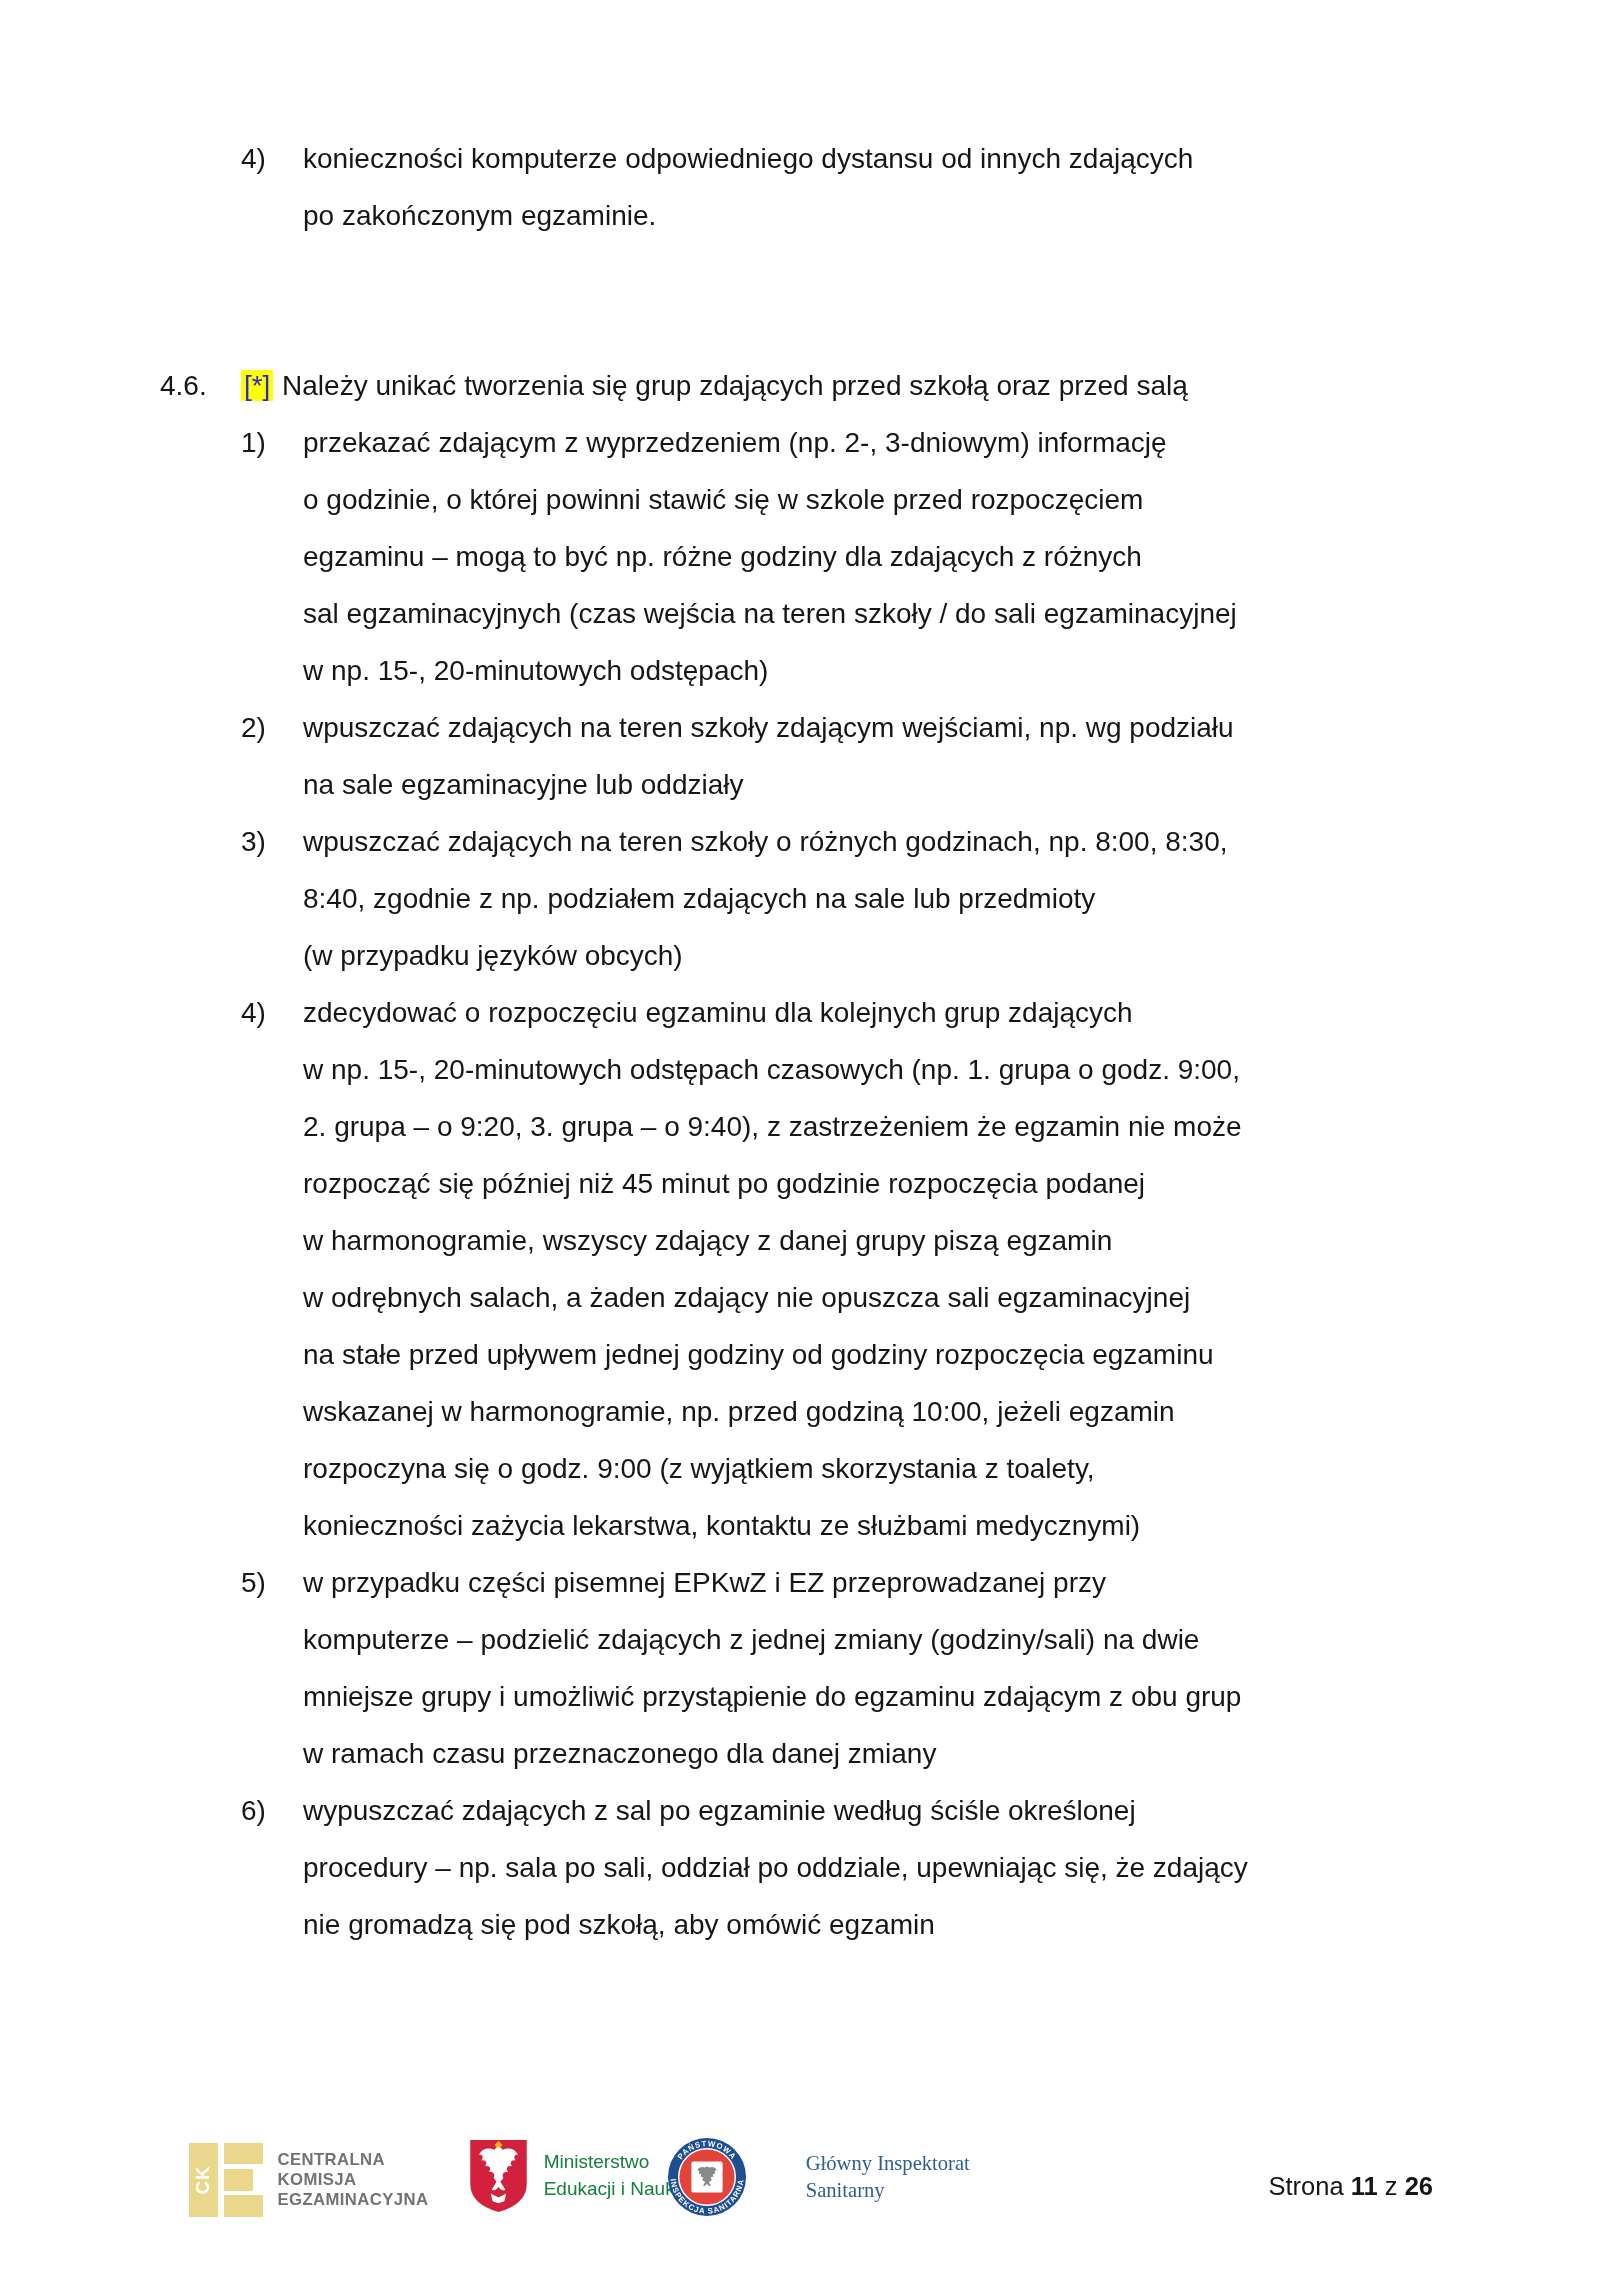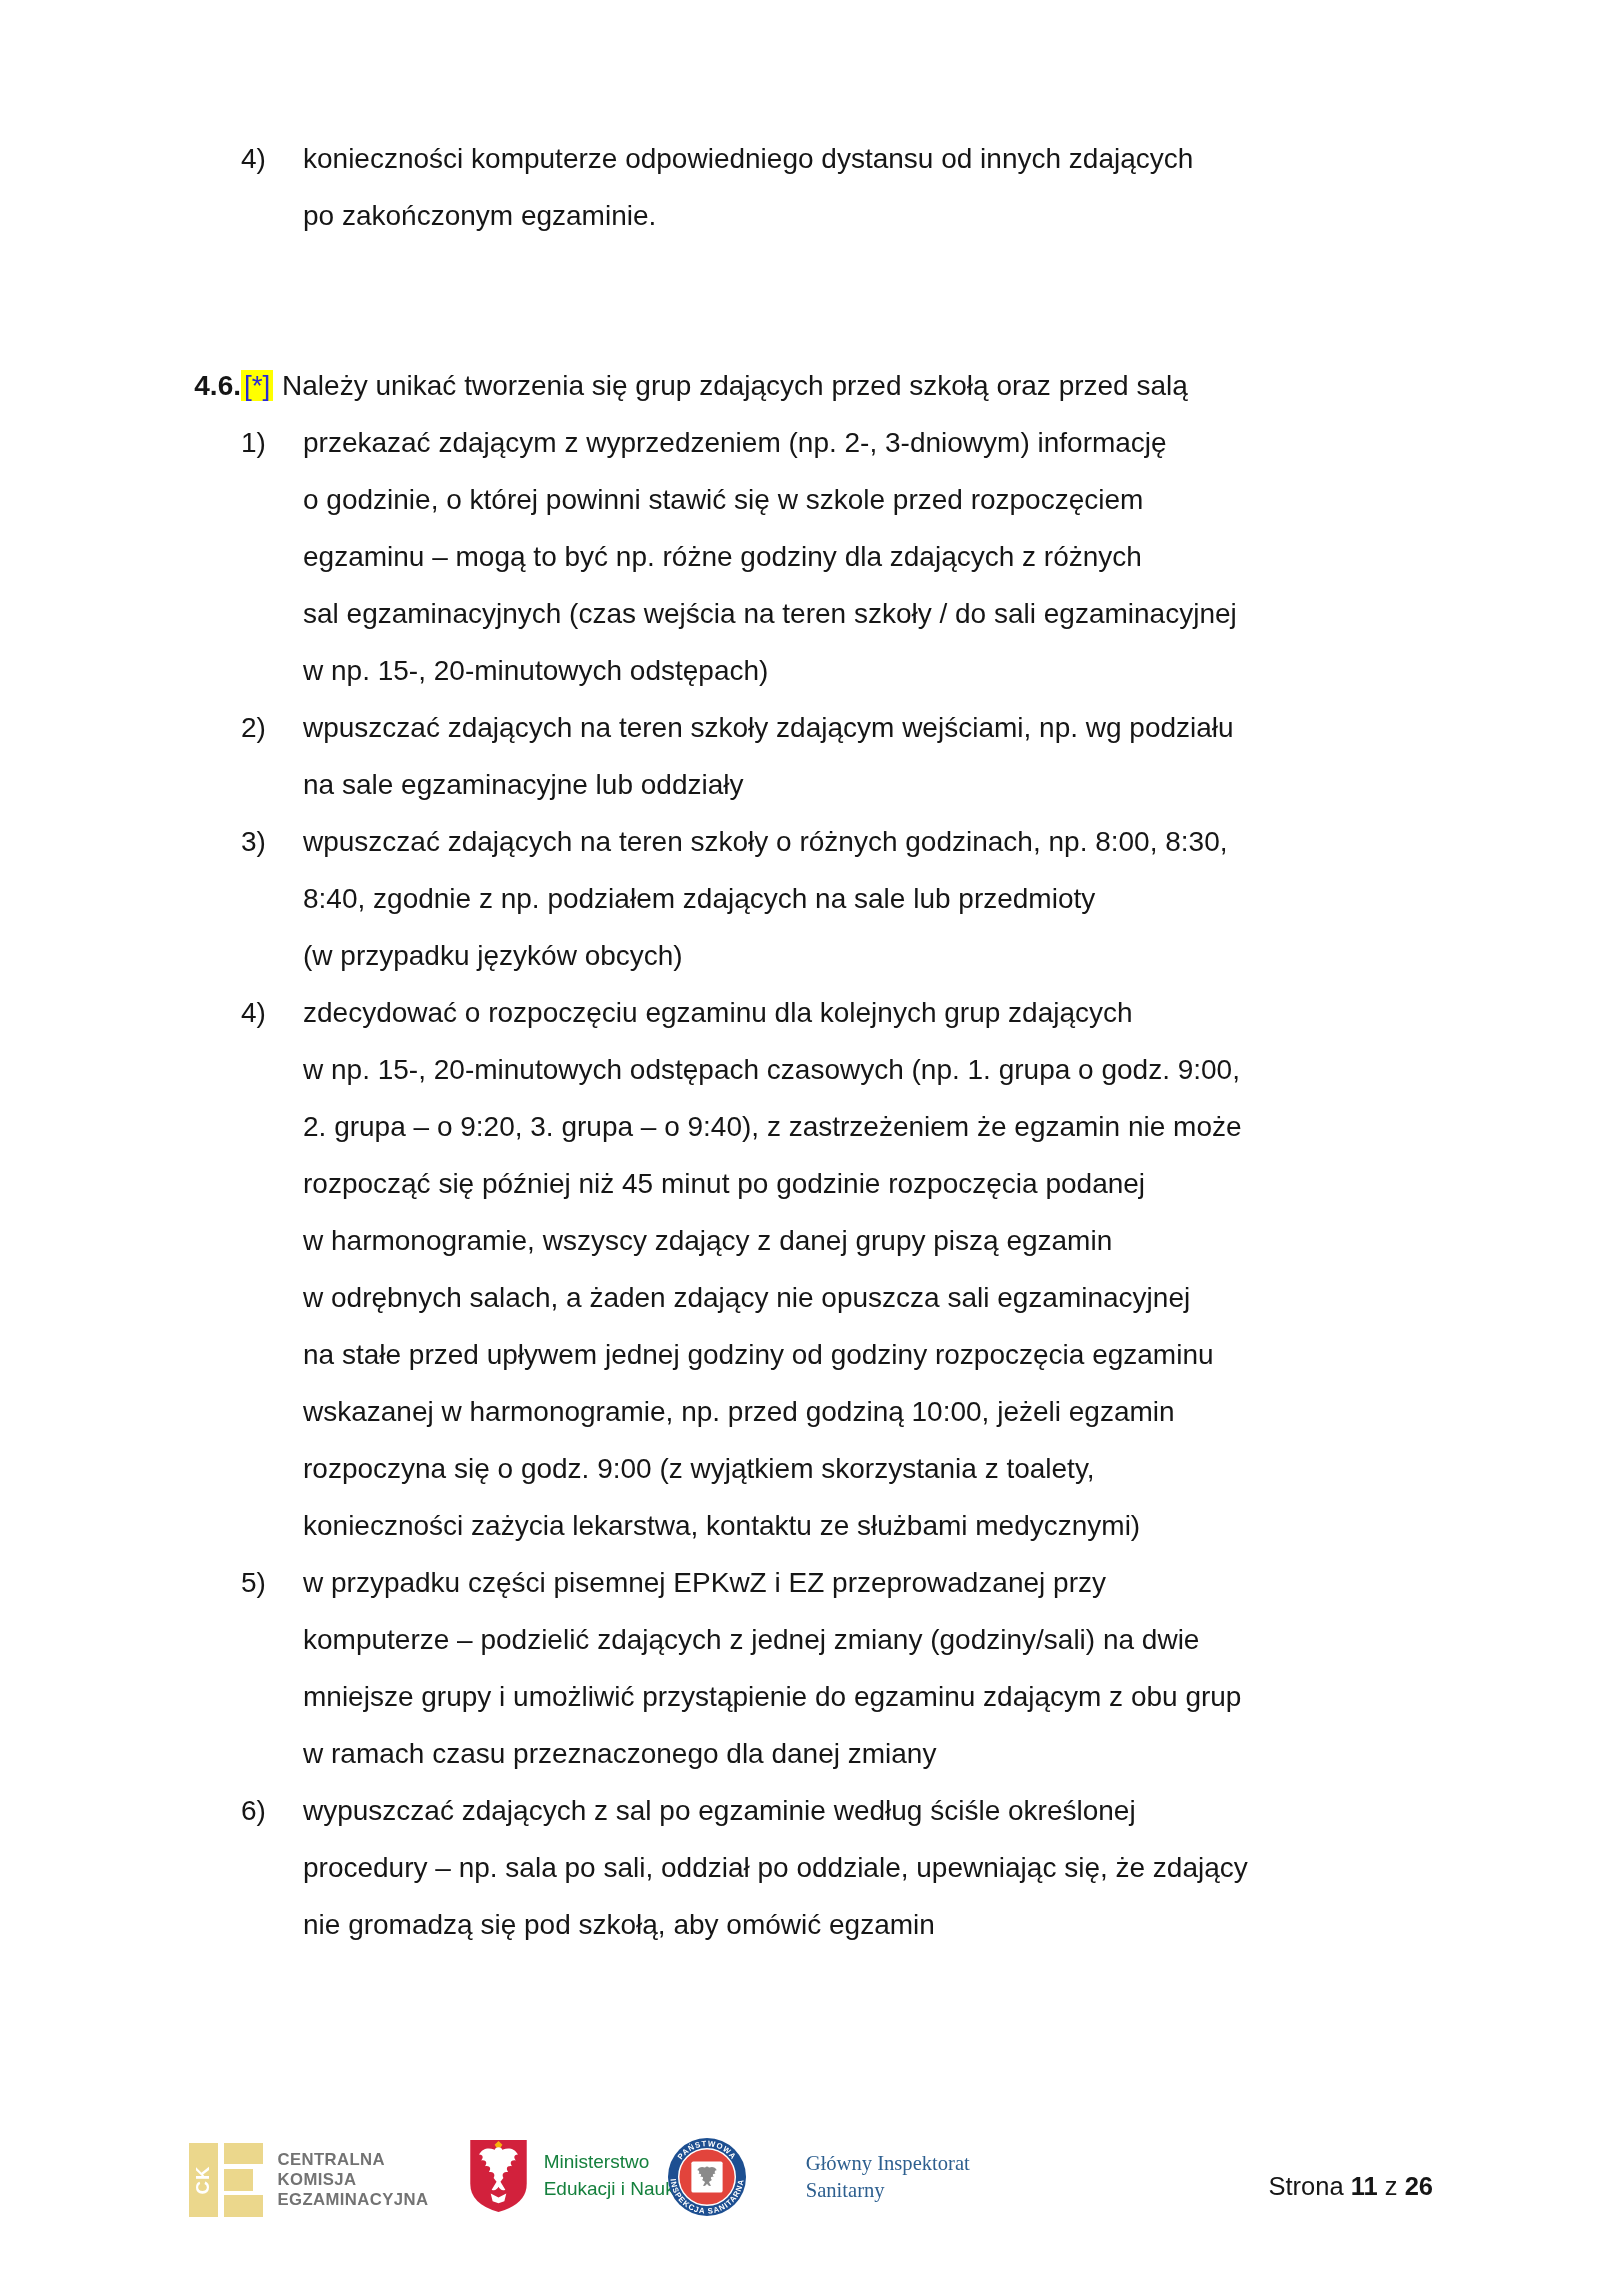--- a/index.html
+++ b/index.html
@@ -18,21 +18,21 @@
     line-height:57px;
   }
   .lines{white-space:pre;}
   
   .intro-item{display:flex; margin-left:81px;}
   .li{display:flex; margin-left:81px;}
   .li-num{width:62px; flex:none;}
   .li-body{flex:1;}
   
   .section{display:flex; margin-top:113px;}
-  .sec-num{width:81px; flex:none; font-weight:bold;text-align:right;}
+  .sec-num{width:81px; flex:none; font-weight:normal;}
   .sec-body{flex:1;}
   .hl{
     background:var(--hl-bg,#ffff00);
     color:var(--hl-fg,#2a2ad4);
     padding:0 2.9px;
     margin-right:8.8px;
   }
   
   .footer{position:absolute; left:0; top:2133px; width:1621px; height:118px;}
   .brand{position:absolute; display:flex; align-items:center;}

